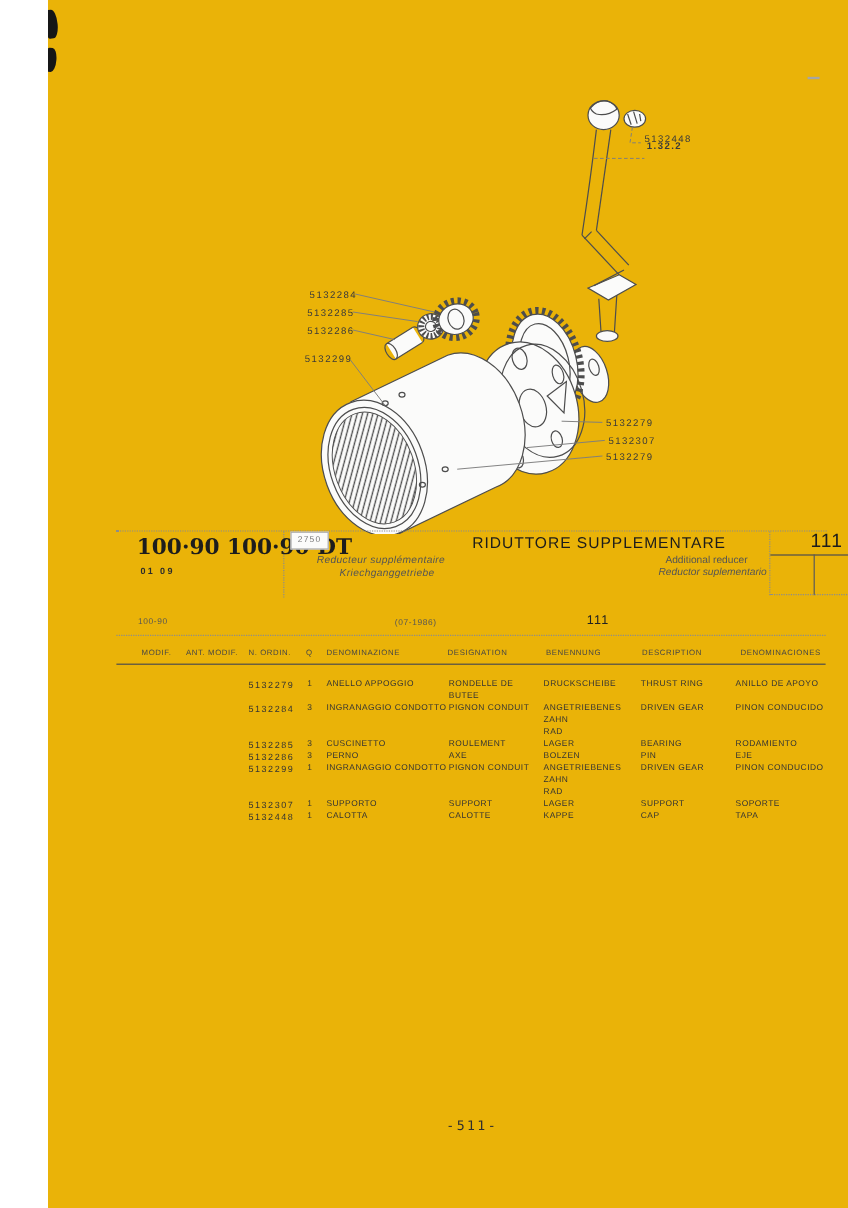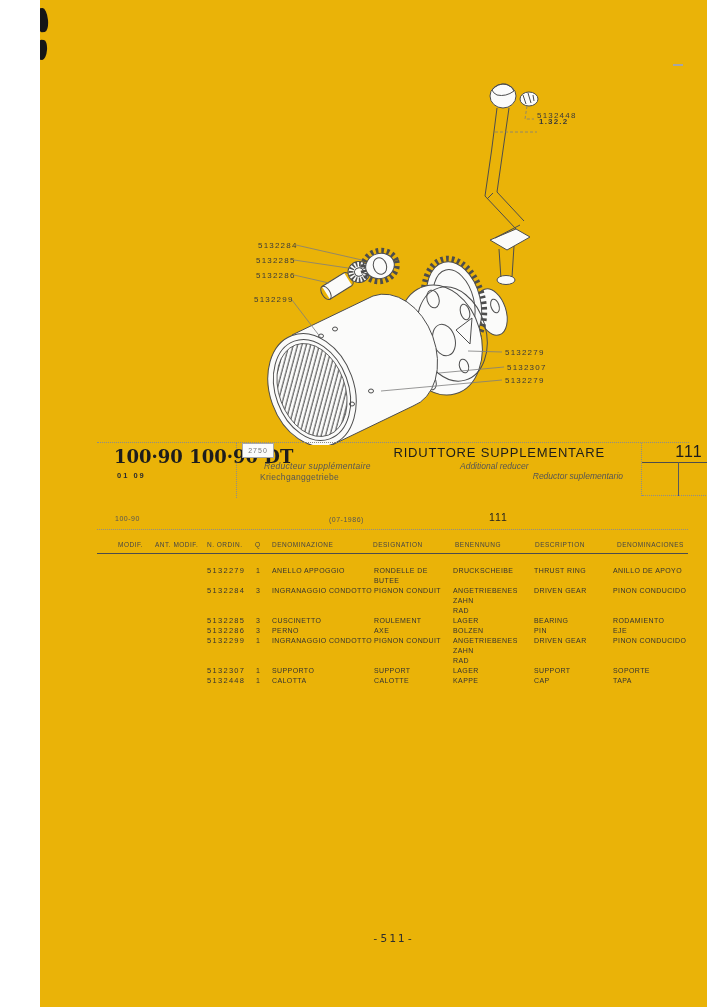--- a/index.html
+++ b/index.html
@@ -24,23 +24,23 @@
 
   
   .models{position:absolute;left:74px;top:446px;font-family:"DejaVu Serif",serif;
           font-weight:bold;font-size:18px;color:#1d1d1d;letter-spacing:0;}
   .variant{position:absolute;left:77px;top:471px;font-size:7.5px;font-weight:bold;color:#2c2c2c;letter-spacing:2px;}
   .codebox{position:absolute;left:202px;top:443px;width:30px;height:13px;border:1px solid #a8a8a8;
            font-size:7px;color:#777;text-align:center;line-height:13px;letter-spacing:1px;background:#fbfbfa;}
   .title-it{position:absolute;left:245px;top:445px;width:320px;text-align:right;
             font-size:13px;font-weight:500;color:#1c1c1c;letter-spacing:0.8px;}
   .sub-fr{position:absolute;left:224px;top:461px;font-size:8.5px;font-style:italic;color:#555;letter-spacing:0.3px;}
-  .sub-de{position:absolute;left:220px;top:472px;font-size:8.5px;color:#555;letter-spacing:0.3px;}
-  .sub-en{position:absolute;left:420px;top:461px;width:163px;text-align:left;font-size:8.5px;font-style:italic;color:#555;}
-  .sub-es{position:absolute;left:420px;top:471px;width:163px;text-align:right;font-size:8.5px;font-style:italic;color:#555;}
+  .sub-de{position:absolute;left:243px;top:472px;font-size:8.5px;font-style:italic;color:#555;letter-spacing:0.3px;}
+  .sub-en{position:absolute;left:420px;top:461px;width:163px;text-align:right;font-size:8.5px;color:#555;}
+  .sub-es{position:absolute;left:436px;top:471px;width:163px;text-align:right;font-size:8.5px;font-style:italic;color:#555;}
   .sheetnum{position:absolute;left:618px;top:443px;width:62px;text-align:center;
             font-size:16px;color:#1c1c1c;letter-spacing:1px;}
 
   
   .meta-left{position:absolute;left:75px;top:515px;font-size:7px;color:#555;letter-spacing:0.5px;}
   .meta-center{position:absolute;left:289px;top:516px;font-size:7px;color:#555;letter-spacing:0.5px;}
   .meta-right{position:absolute;left:449px;top:511px;font-size:10.5px;color:#222;letter-spacing:1px;}
   .phead{position:absolute;left:78px;top:541px;width:604px;display:grid;
          grid-template-columns:37px 52px 48px 17px 101px 82px 80px 82px auto;
          font-size:6.5px;color:#454545;letter-spacing:0.5px;}

